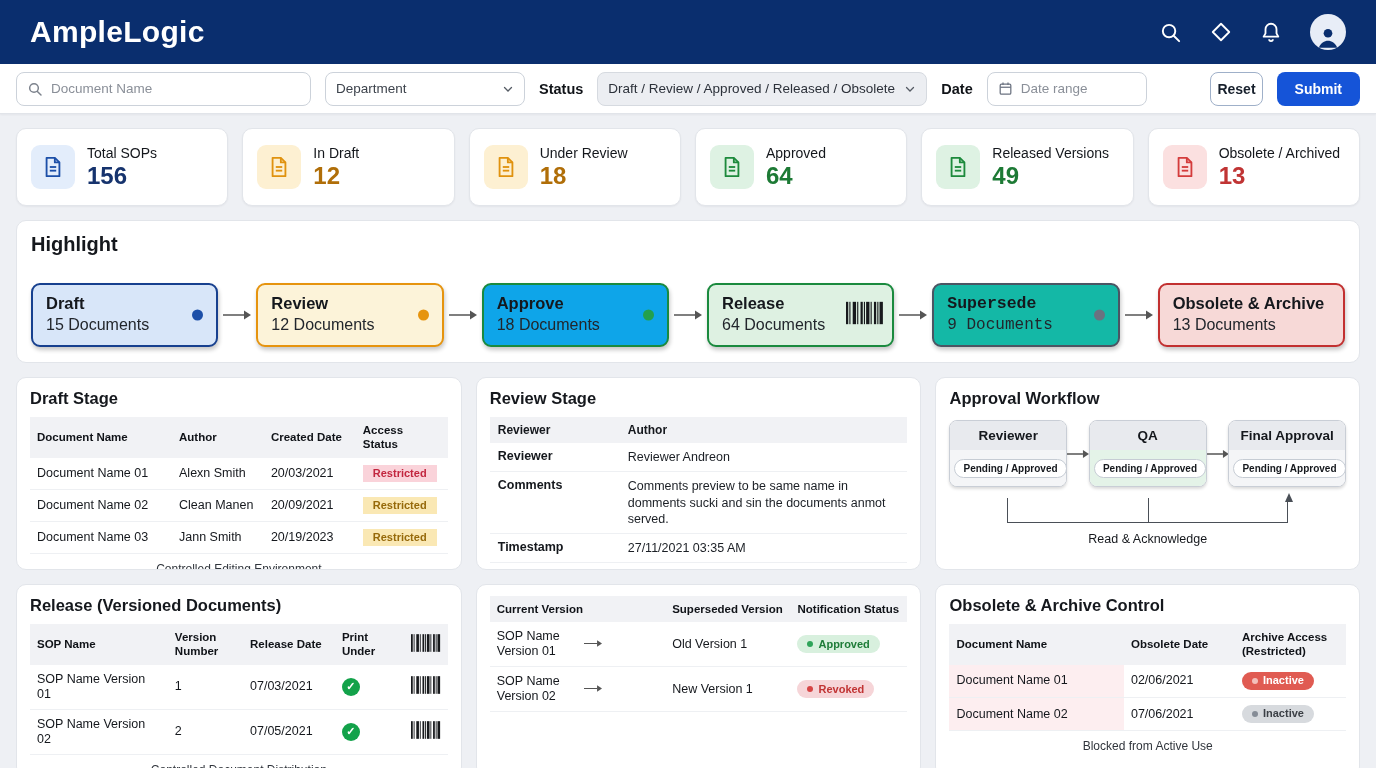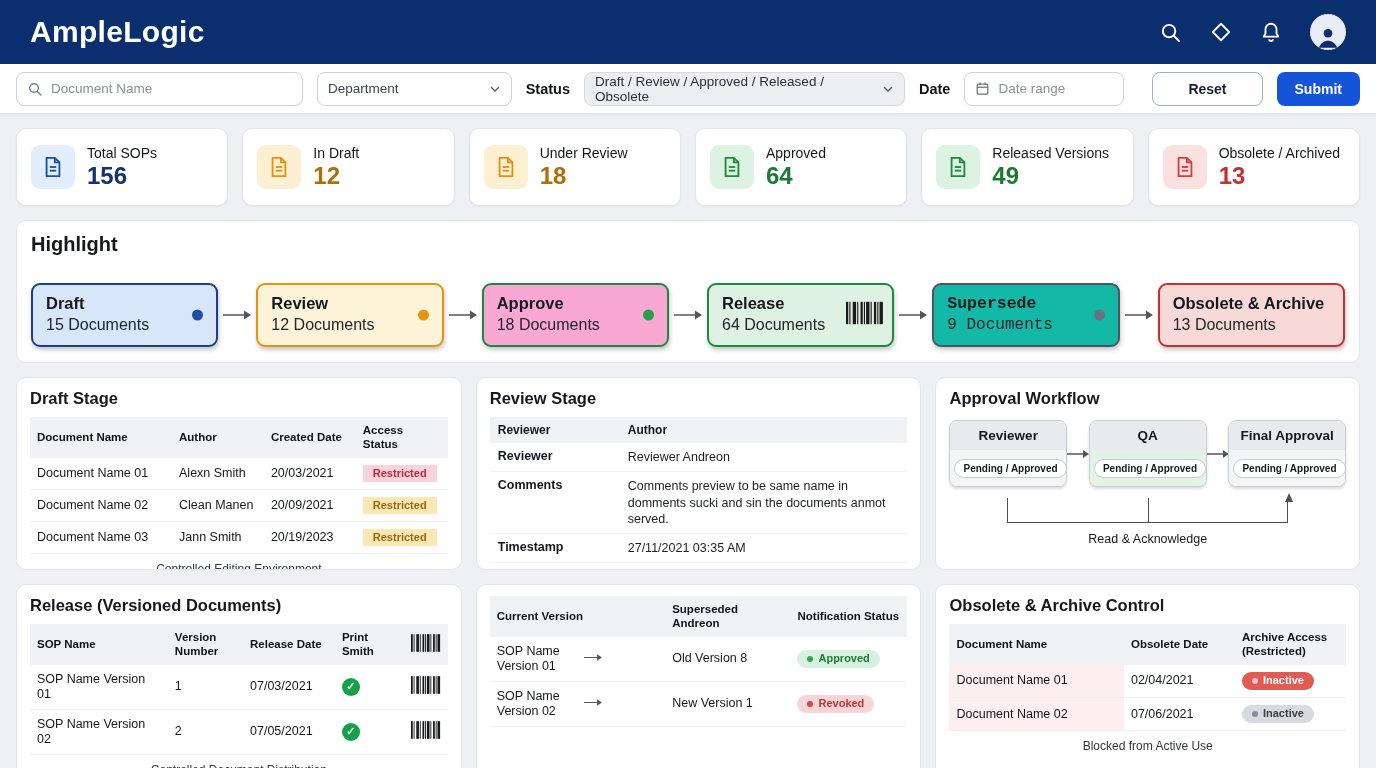--- a/index.html
+++ b/index.html
@@ -20,21 +20,21 @@
   .filterbar { height:50px; background:#fff; border-bottom:1px solid #e1e4e9; display:flex; align-items:center; gap:14px; padding:0 16px; box-shadow:0 1px 2px rgba(16,24,40,.05); }
   .search-box { width:295px; height:34px; border:1px solid #ccd2da; border-radius:8px; display:flex; align-items:center; gap:8px; padding:0 10px; background:#fff; }
   .search-box input { flex:1; font-size:13.5px; }
   .selectbox { height:34px; border:1px solid #ccd2da; border-radius:8px; display:flex; align-items:center; justify-content:space-between; gap:8px; padding:0 10px; font-size:13.5px; color:#3d434c; cursor:pointer; background:#fff; }
   .selectbox.department { width:200px; }
   .selectbox.status { width:330px; background:#eceef2; border-color:#d6dae0; color:#2c313a; }
   .lbl { font-weight:700; font-size:14.5px; color:#101318; }
   .date-box { width:160px; height:34px; border:1px solid #ccd2da; border-radius:8px; display:flex; align-items:center; gap:8px; padding:0 10px; }
   .date-box input { flex:1; font-size:13.5px; }
   .spacer { flex:1; }
-  .btn-reset { height:34px; padding:0 35px; border:1px solid #9fb0c9; border-radius:8px; background:#fff; font-size:14px; font-weight:600; color:#17202c; }
+  .btn-reset { height:34px; padding:0 6px; border:1px solid #9fb0c9; border-radius:8px; background:#fff; font-size:14px; font-weight:600; color:#17202c; }
   .btn-submit { height:34px; padding:0 18px; border-radius:8px; background:#1554d8; color:#fff; font-size:14px; font-weight:600; }
 
   
   .stats { display:flex; gap:14px; padding:14px 16px 0; }
   .stat-card { flex:1; background:#fff; border:1px solid #e2e5ea; border-radius:10px; display:flex; align-items:center; gap:12px; padding:10px 14px; height:78px; box-shadow:0 1px 2px rgba(16,24,40,.05); cursor:pointer; }
   .stat-icon { width:44px; height:44px; border-radius:9px; display:flex; align-items:center; justify-content:center; flex:0 0 auto; }
   .i-blue  { background:#e3edfb; color:#1c4fa8; }
   .i-amber { background:#fdf0d2; color:#e0920f; }
   .i-green { background:#def2e3; color:#1d8a3c; }
   .i-red   { background:#fbe0e0; color:#d43c3c; }
@@ -46,21 +46,21 @@
   .highlight { margin:14px 16px 0; background:#fff; border:1px solid #e2e5ea; border-radius:10px; padding:12px 14px 15px; }
   .highlight h2 { font-size:20px; font-weight:800; margin-bottom:27px; }
   .stages { display:flex; align-items:center; gap:5px; }
   .stage { flex:1 1 0; min-width:0; height:64px; border-radius:9px; border:2px solid; padding:9px 30px 8px 13px; position:relative; box-shadow:1px 3px 4px rgba(0,0,0,.22); cursor:pointer; }
   .stage-name { font-size:16.5px; font-weight:800; white-space:nowrap; }
   .stage-count { font-size:16px; margin-top:3px; color:#22262c; }
   .stage-dot { position:absolute; right:13px; top:50%; transform:translateY(-50%); width:11px; height:11px; border-radius:50%; }
   .stage-barcode { position:absolute; right:8px; top:50%; transform:translateY(-50%); }
   .s-draft     { border-color:#17408f; background:#d8e6f9; } .s-draft .stage-dot { background:#1c4fa8; }
   .s-review    { border-color:#e6940f; background:#fcf3d9; } .s-review .stage-dot { background:#e6940f; }
-  .s-approve   { border-color:#1a8a3e; background:#f9a8d4; } .s-approve .stage-dot { background:#23a04e; }
+  .s-approve   { border-color:#1a8a3e; background:#0ea5e9; } .s-approve .stage-dot { background:#23a04e; }
   .s-release   { border-color:#1a8a3e; background:#def1e2; }
   .s-supersede { border-color:#4b5563; background:#14b8a6;font-family:Liberation Mono, monospace; } .s-supersede .stage-dot { background:#6b7280; }
   .s-obsolete  { border-color:#c23030; background:#f7d9d7; }
   .stage-arrow { flex:0 0 auto; }
 
   
   .grid { display:grid; grid-template-columns:1.05fr 1.05fr 1fr; grid-auto-rows:193px; gap:14px; padding:14px 16px 12px; }
   .panel { background:#fff; border:1px solid #e2e5ea; border-radius:10px; padding:11px 13px; overflow:hidden; }
   .panel h3 { font-size:16.5px; font-weight:800; margin-bottom:9px; }
   .panel-footer { text-align:center; font-size:12px; color:#30353c; padding-top:8px; }
@@ -450,21 +450,21 @@
   </div>
 
   <div class="panel">
     <h3>Release (Versioned Documents)</h3>
     <table class="tbl">
       <thead>
         <tr>
           <th style="width:33%">SOP Name</th>
           <th style="width:18%">Version Number</th>
           <th style="width:22%">Release Date</th>
-          <th style="width:15%">Print Smith</th>
+          <th style="width:15%">Print Under</th>
           <th style="width:12%; text-align:right">
             <svg width="30" height="18" viewBox="0 0 34 20" fill="#17191c">
                 <rect x="0" width="2" height="20"></rect>
                 <rect x="3" width="1" height="20"></rect>
                 <rect x="6" width="3" height="20"></rect>
                 <rect x="10" width="1" height="20"></rect>
                 <rect x="13" width="2" height="20"></rect>
                 <rect x="16" width="1" height="20"></rect>
                 <rect x="18" width="3" height="20"></rect>
                 <rect x="22" width="1" height="20"></rect>
@@ -517,34 +517,34 @@
       </tbody>
     </table>
     <div class="panel-footer">Controlled Document Distribution</div>
   </div>
 
   <div class="panel">
     <table class="tbl">
       <thead>
         <tr>
           <th colspan="2" style="width:42%">Current Version</th>
-          <th style="width:30%">Superseded Andreon</th>
+          <th style="width:30%">Superseded Version</th>
           <th style="width:28%">Notification Status</th>
         </tr>
       </thead>
       <tbody>
         <tr>
           <td style="width:35%">SOP Name Version 01</td>
           <td class="arrow-cell" style="width:7%">
             <svg width="18" height="9" viewBox="0 0 22 10">
                 <line x1="0" y1="5" x2="16" y2="5" stroke="#555" stroke-width="1.5"></line>
                 <path d="M16 1 L22 5 L16 9 Z" fill="#555"></path>
               </svg>
           </td>
-          <td>Old Version 8</td>
+          <td>Old Version 1</td>
           <td><span class="spill p-approved">
                 <span class="dot"></span>
                 <span>Approved</span>
               </span></td>
         </tr>
         <tr>
           <td>SOP Name Version 02</td>
           <td class="arrow-cell">
             <svg width="18" height="9" viewBox="0 0 22 10">
                 <line x1="0" y1="5" x2="16" y2="5" stroke="#555" stroke-width="1.5"></line>
@@ -567,21 +567,21 @@
       <thead>
         <tr>
           <th style="width:44%">Document Name</th>
           <th style="width:28%">Obsolete Date</th>
           <th style="width:28%">Archive Access (Restricted)</th>
         </tr>
       </thead>
       <tbody>
         <tr>
           <td class="cell-pink">Document Name 01</td>
-          <td>02/04/2021</td>
+          <td>02/06/2021</td>
           <td><span class="spill p-inactive-red">
                 <span class="dot"></span>
                 <span>Inactive</span>
               </span></td>
         </tr>
         <tr>
           <td class="cell-pink">Document Name 02</td>
           <td>07/06/2021</td>
           <td><span class="spill p-inactive-gray">
                 <span class="dot"></span>

